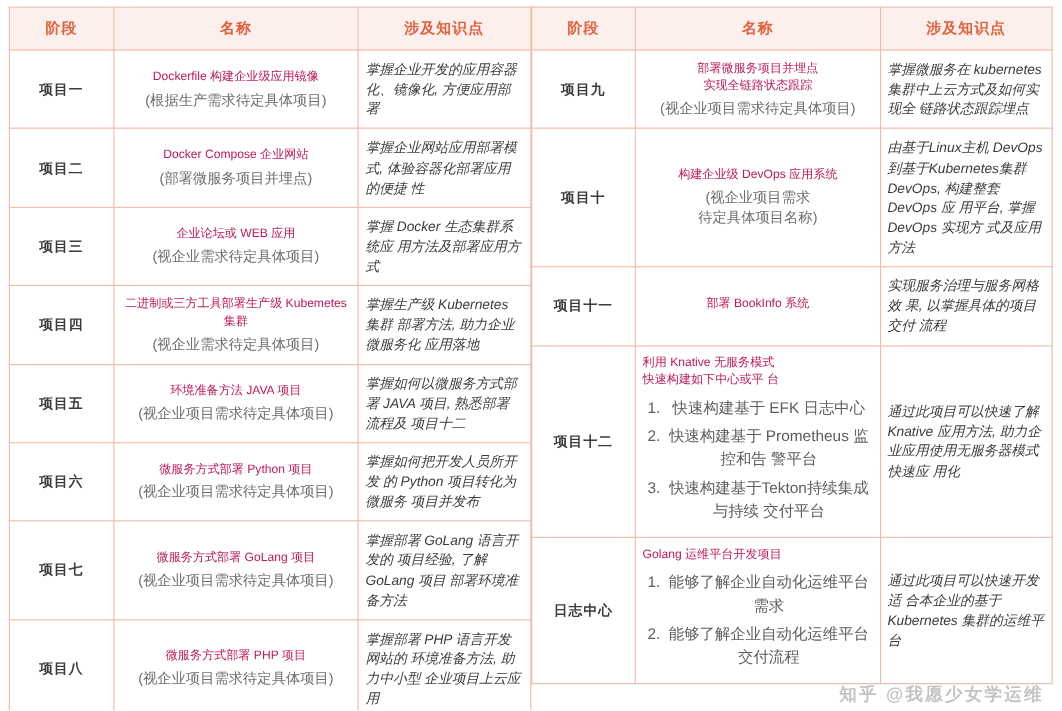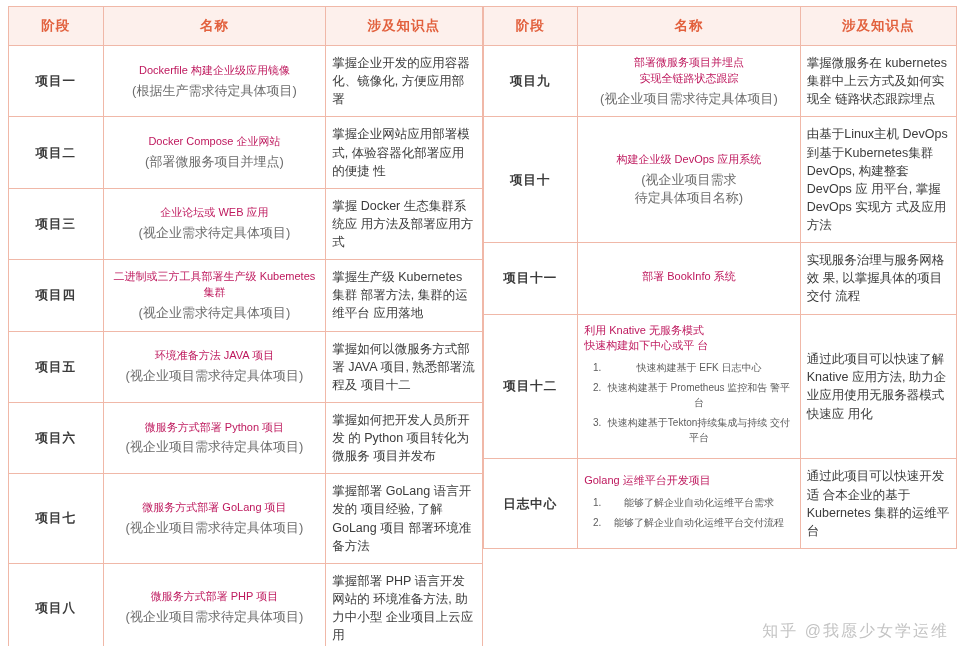--- a/index.html
+++ b/index.html
@@ -71,44 +71,45 @@
     font-size: 13px;
     color: #6d6d6d;
     margin-top: 3px;
     line-height: 1.4;
   }
   td.points {
     text-align: left;
     font-size: 12.3px;
     color: #3b3b3b;
     line-height: 1.55;
+    font-style: italic;
   }
   ol.sublist {
     margin: 6px 0 0 0;
     padding-left: 20px;
-    font-size: 10px;
+    font-size: 14px;
     color: #5d5d5d;
     line-height: 1.5;
   }
   ol.sublist li {
     margin-bottom: 5px;
   }
   
   .c-stage { width: 20%; }
   .c-name  { width: 47%; }
   .c-pts   { width: 33%; }
 
   .watermark {
     position: absolute;
     right: 16px;
     bottom: 4px;
     font-size: 16px;
     color: #b9b9b9;
     letter-spacing: 2px;
-    font-weight: normal;
+    font-weight: bold;
     opacity: 0.85;
     white-space: nowrap;
     margin-top: 36px;
   }
 </style>
 </head>
 <body>
 
 <div class="page">
 
@@ -150,21 +151,21 @@
             <span class="sub">(视企业需求待定具体项目)</span>
           </td>
           <td class="points">掌握 Docker 生态集群系统应 用方法及部署应用方式</td>
         </tr>
         <tr>
           <td class="stage">项目四</td>
           <td class="name">
             <span class="main">二进制或三方工具部署生产级 Kubemetes 集群</span>
             <span class="sub">(视企业需求待定具体项目)</span>
           </td>
-          <td class="points">掌握生产级 Kubernetes 集群 部署方法, 集群的运维平台 应用落地</td>
+          <td class="points">掌握生产级 Kubernetes 集群 部署方法, 助力企业微服务化 应用落地</td>
         </tr>
         <tr>
           <td class="stage">项目五</td>
           <td class="name">
             <span class="main">环境准备方法 JAVA 项目</span>
             <span class="sub">(视企业项目需求待定具体项目)</span>
           </td>
           <td class="points">掌握如何以微服务方式部署 JAVA 项目, 熟悉部署流程及 项目十二</td>
         </tr>
         <tr>

